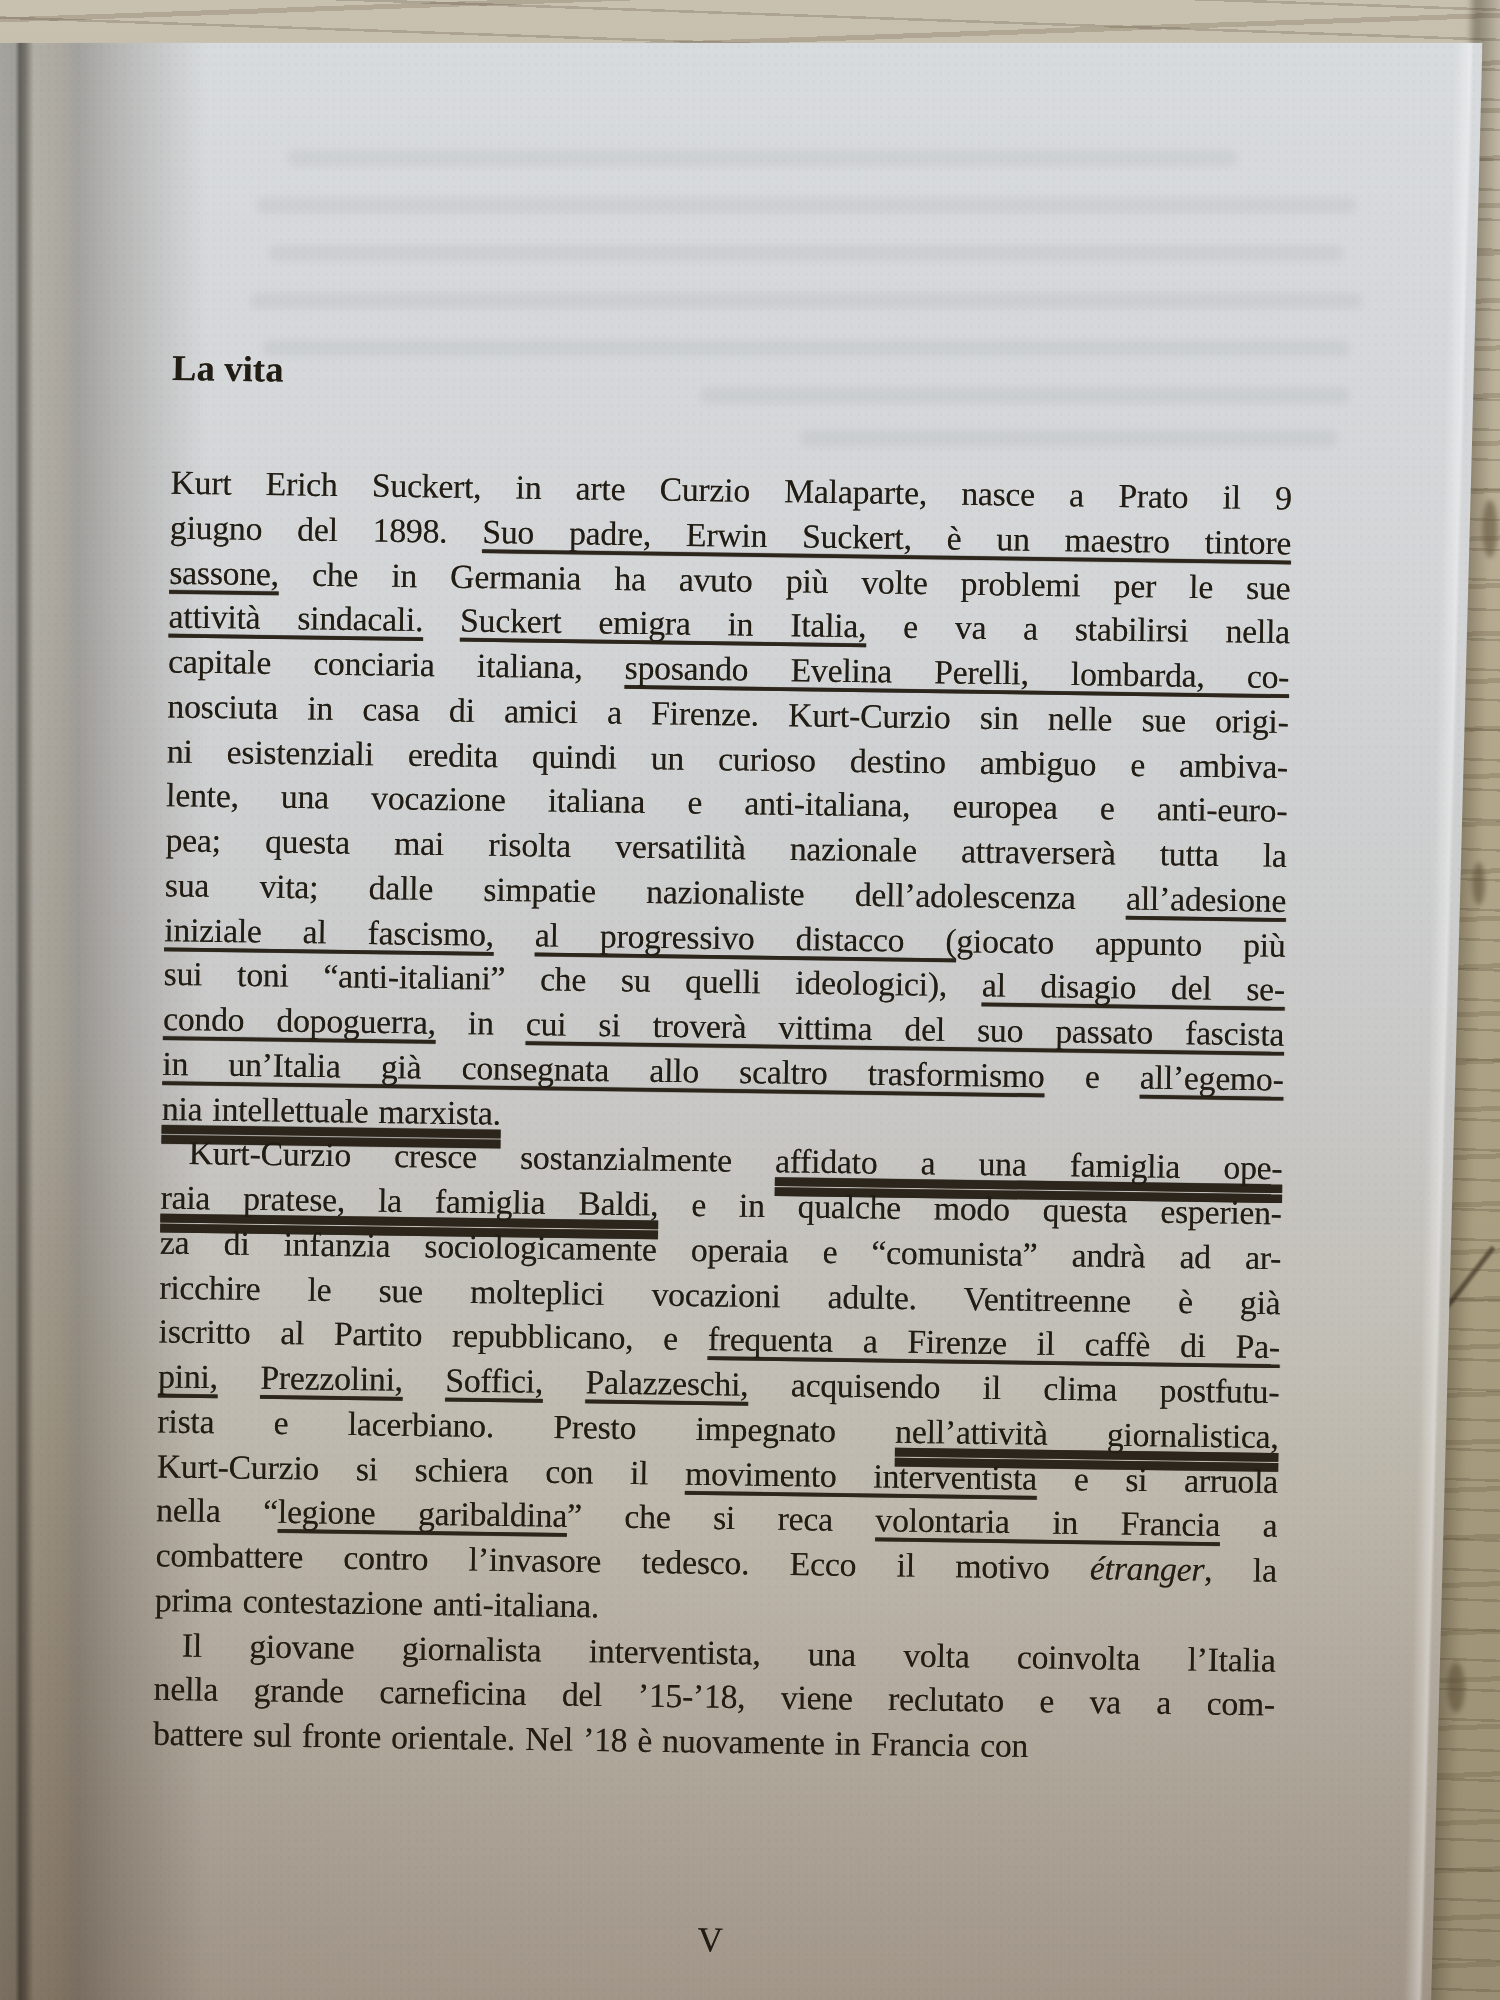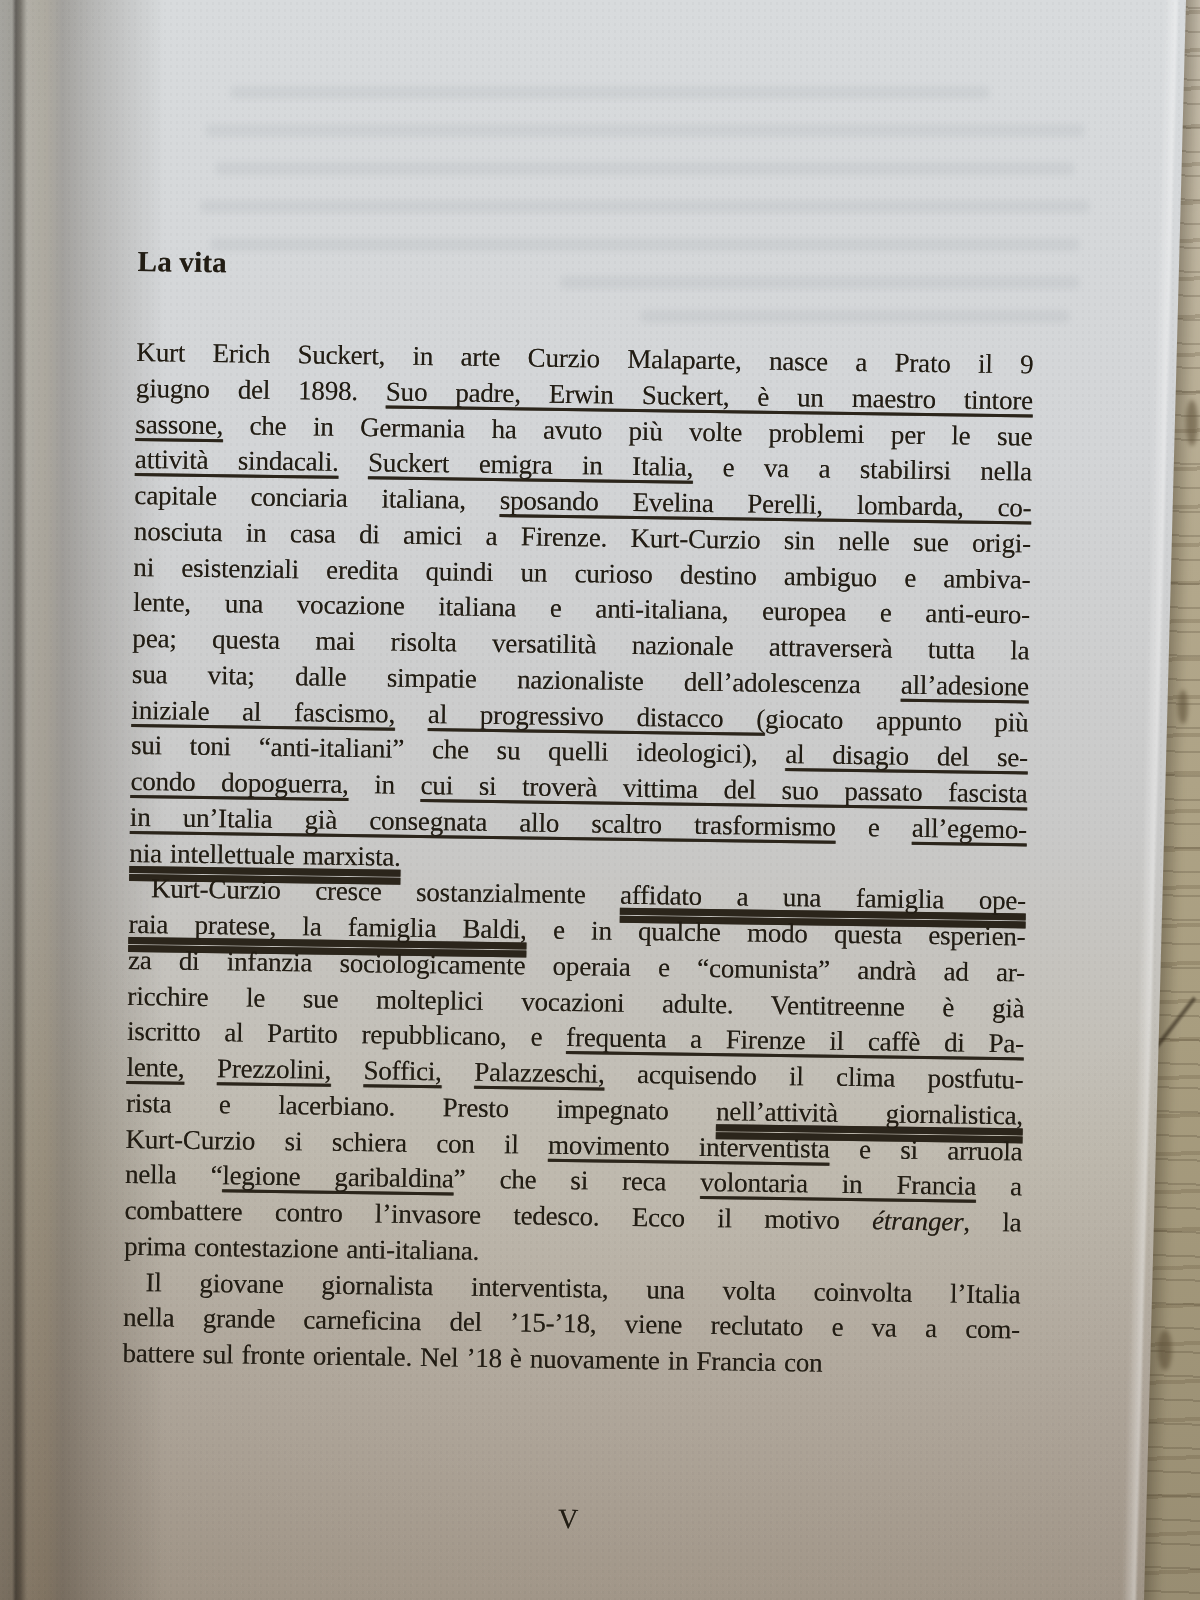--- a/index.html
+++ b/index.html
@@ -24,20 +24,21 @@
     background:linear-gradient(90deg, rgba(45,36,22,.45), rgba(45,36,22,0));
     filter:blur(3px);
   }
   
   .paper{
     position:absolute;inset:0;
     clip-path:polygon(0 0, 1186px 0, 1144px 1600px, 0 1600px);
     background:
       radial-gradient(circle at 55% 30%, rgba(0,0,0,0) 55%, rgba(70,60,48,.14) 100%),
       linear-gradient(180deg, var(--paper_top) 0%, #d3d5d7 28%, var(--paper_mid) 52%, #c0bbb0 72%, #b5aca0 88%, var(--paper_bottom) 100%);
+    margin-top: 34px;
   }
   .grain{
     position:absolute;inset:0;pointer-events:none;opacity:.5;
     background-image:
       radial-gradient(rgba(0,0,0,.045) 1px, rgba(0,0,0,0) 1px),
       radial-gradient(rgba(255,255,255,.05) 1px, rgba(0,0,0,0) 1px);
     background-size:6px 7px, 9px 8px;background-position:0 0,3px 4px;
   }
   
   .left-edge{
@@ -135,21 +136,21 @@
         <div class="line"><span class="seg-u">iniziale al fascismo,</span><span> </span><span class="seg-u">al progressivo distacco (</span><span>giocato appunto più</span></div>
         <div class="line"><span>sui toni “anti-italiani” che su quelli ideologici), </span><span class="seg-u">al disagio del se-</span></div>
         <div class="line"><span class="seg-u">condo dopoguerra,</span><span> in </span><span class="seg-u">cui si troverà vittima del suo passato fascista</span></div>
         <div class="line"><span class="seg-u">in un’Italia già consegnata allo scaltro trasformismo</span><span> e </span><span class="seg-u">all’egemo-</span></div>
         <div class="line end"><span class="seg-uu">nia intellettuale marxista.</span></div>
         <div class="line indent"><span>Kurt-Curzio cresce sostanzialmente </span><span class="seg-uu">affidato a una famiglia ope-</span></div>
         <div class="line"><span class="seg-uu">raia pratese, la famiglia Baldi,</span><span> e in qualche modo questa esperien-</span></div>
         <div class="line"><span>za di infanzia sociologicamente operaia e “comunista” andrà ad ar-</span></div>
         <div class="line"><span>ricchire le sue molteplici vocazioni adulte. Ventitreenne è già</span></div>
         <div class="line"><span>iscritto al Partito repubblicano, e </span><span class="seg-u">frequenta a Firenze il caffè di Pa-</span></div>
-        <div class="line"><span class="seg-u">lente,</span><span> </span><span class="seg-u">Prezzolini,</span><span> </span><span class="seg-u">Soffici,</span><span> </span><span class="seg-u">Palazzeschi,</span><span> acquisendo il clima postfutu-</span></div>
+        <div class="line"><span class="seg-u">pini,</span><span> </span><span class="seg-u">Prezzolini,</span><span> </span><span class="seg-u">Soffici,</span><span> </span><span class="seg-u">Palazzeschi,</span><span> acquisendo il clima postfutu-</span></div>
         <div class="line"><span>rista e lacerbiano. Presto impegnato </span><span class="seg-uu">nell’attività giornalistica,</span></div>
         <div class="line"><span>Kurt-Curzio si schiera con il </span><span class="seg-u">movimento interventista</span><span> e si arruola</span></div>
         <div class="line"><span>nella “</span><span class="seg-u">legione garibaldina</span><span>” che si reca </span><span class="seg-u">volontaria in Francia</span><span> a</span></div>
         <div class="line"><span>combattere contro l’invasore tedesco. Ecco il motivo </span><span class="seg-i">étranger</span><span>, la</span></div>
         <div class="line end"><span>prima contestazione anti-italiana.</span></div>
         <div class="line indent"><span>Il giovane giornalista interventista, una volta coinvolta l’Italia</span></div>
         <div class="line"><span>nella grande carneficina del ’15-’18, viene reclutato e va a com-</span></div>
         <div class="line end"><span>battere sul fronte orientale. Nel ’18 è nuovamente in Francia con</span></div>
       </div>
     <div class="page-number">V</div>

